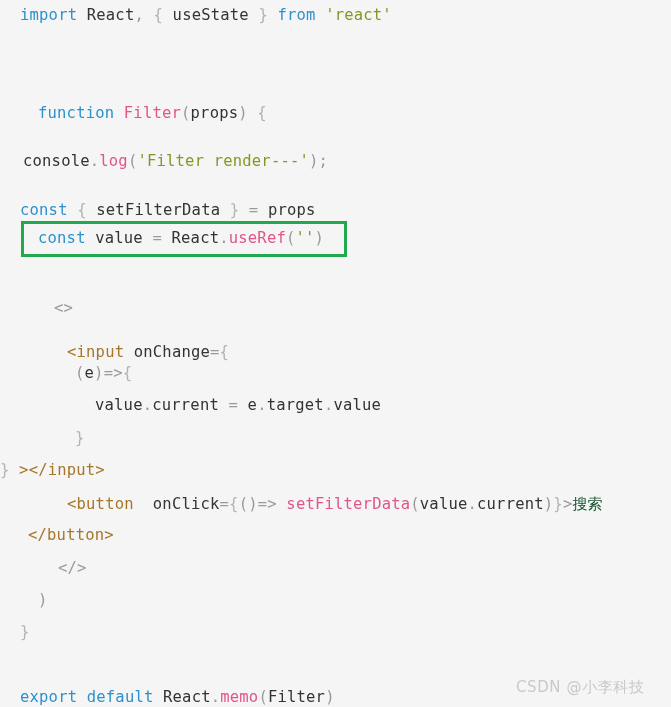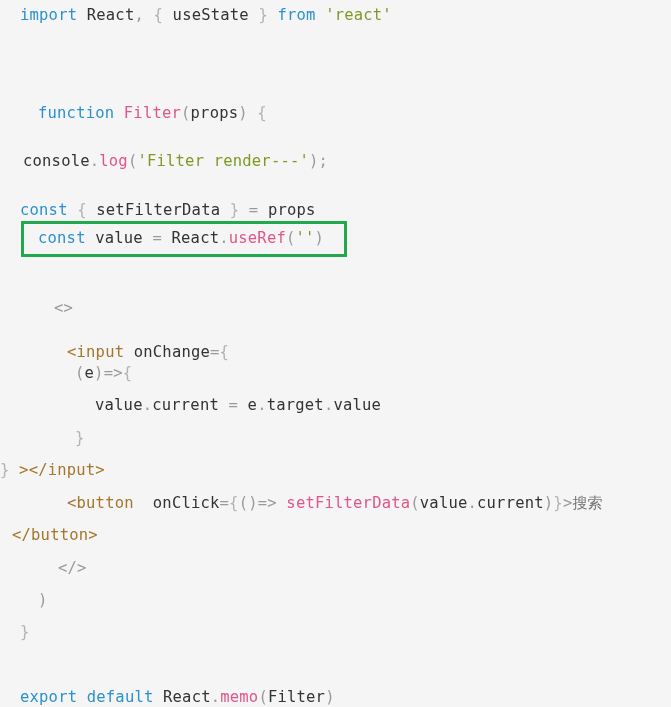--- a/index.html
+++ b/index.html
@@ -35,21 +35,21 @@
   }
   
   .tok-kw      { color: #2b91cf; }
   .tok-fn      { color: #e0558a; }
   .tok-plain   { color: #333333; }
   .tok-str     { color: #7f9a23; }
   .tok-punct   { color: #9a9a9a; }
   .tok-brace   { color: #b3b3b3; }
   .tok-tag     { color: #a6762a; }
   .tok-method  { color: #e0558a; }
-  .tok-cjk     { color: #737373; font-family: Liberation Mono, monospace; font-size: 15px; }
+  .tok-cjk     { color: #14532d; font-family: Liberation Sans, sans-serif; font-size: 15px; }
 
   #highlight-box {
     position: absolute;
     box-sizing: border-box;
     border: 3px solid #22a94e;
     background: transparent;
     pointer-events: none;
   }
 
   #watermark {
@@ -73,23 +73,24 @@
       <div class="code-line" style="top: 152px; padding-left: 23px;"><span class="tok-plain">console</span><span class="tok-punct">.</span><span class="tok-method">log</span><span class="tok-punct">(</span><span class="tok-str">'Filter render---'</span><span class="tok-punct">)</span><span class="tok-punct">;</span></div>
       <div class="code-line" style="top: 201px; padding-left: 20px;"><span class="tok-kw">const</span><span class="tok-plain"> </span><span class="tok-brace">{</span><span class="tok-plain"> setFilterData </span><span class="tok-brace">}</span><span class="tok-plain"> </span><span class="tok-punct">=</span><span class="tok-plain"> </span><span class="tok-plain">props</span></div>
       <div class="code-line" style="top: 229px; padding-left: 38px;"><span class="tok-kw">const</span><span class="tok-plain"> </span><span class="tok-plain">value</span><span class="tok-plain"> </span><span class="tok-punct">=</span><span class="tok-plain"> </span><span class="tok-plain">React</span><span class="tok-punct">.</span><span class="tok-method">useRef</span><span class="tok-punct">(</span><span class="tok-str">''</span><span class="tok-punct">)</span></div>
       <div class="code-line" style="top: 299px; padding-left: 54px;"><span class="tok-punct">&lt;&gt;</span></div>
       <div class="code-line" style="top: 331px; padding-left: 67px; margin-top: 12px;"><span class="tok-tag">&lt;input</span><span class="tok-plain"> </span><span class="tok-plain">onChange</span><span class="tok-punct">=</span><span class="tok-brace">{</span></div>
       <div class="code-line" style="top: 364px; padding-left: 75px;"><span class="tok-punct">(</span><span class="tok-plain">e</span><span class="tok-punct">)</span><span class="tok-punct">=&gt;</span><span class="tok-brace">{</span></div>
       <div class="code-line" style="top: 396px; padding-left: 95px;"><span class="tok-plain">value</span><span class="tok-punct">.</span><span class="tok-plain">current</span><span class="tok-plain"> </span><span class="tok-punct">=</span><span class="tok-plain"> </span><span class="tok-plain">e</span><span class="tok-punct">.</span><span class="tok-plain">target</span><span class="tok-punct">.</span><span class="tok-plain">value</span></div>
       <div class="code-line" style="top: 429px; padding-left: 75px;"><span class="tok-brace">}</span></div>
       <div class="code-line" style="top: 461px; "><span class="tok-brace">}</span><span class="tok-plain"> </span><span class="tok-tag">&gt;&lt;/input&gt;</span></div>
       <div class="code-line" style="top: 494px; padding-left: 67px;"><span class="tok-tag">&lt;button</span><span class="tok-plain">  </span><span class="tok-plain">onClick</span><span class="tok-punct">=</span><span class="tok-brace">{</span><span class="tok-punct">(</span><span class="tok-punct">)</span><span class="tok-punct">=&gt;</span><span class="tok-plain"> </span><span class="tok-fn">setFilterData</span><span class="tok-punct">(</span><span class="tok-plain">value</span><span class="tok-punct">.</span><span class="tok-plain">current</span><span class="tok-punct">)</span><span class="tok-brace">}</span><span class="tok-punct">&gt;</span><span class="tok-cjk">搜索</span></div>
-      <div class="code-line" style="top: 526px; padding-left: 12px;"><span class="tok-tag">&lt;/button&gt;</span></div>
+      <div class="code-line" style="top: 526px; padding-left: 28px;"><span class="tok-tag">&lt;/button&gt;</span></div>
       <div class="code-line" style="top: 559px; padding-left: 58px;"><span class="tok-punct">&lt;/&gt;</span></div>
       <div class="code-line" style="top: 591px; padding-left: 38px;"><span class="tok-punct">)</span></div>
       <div class="code-line" style="top: 623px; padding-left: 20px;"><span class="tok-brace">}</span></div>
       <div class="code-line" style="top: 688px; padding-left: 20px;"><span class="tok-kw">export</span><span class="tok-plain"> </span><span class="tok-kw">default</span><span class="tok-plain"> </span><span class="tok-plain">React</span><span class="tok-punct">.</span><span class="tok-method">memo</span><span class="tok-punct">(</span><span class="tok-plain">Filter</span><span class="tok-punct">)</span></div>
     </div>
 
   <div id="highlight-box" style="left: 21px; top: 221px; width: 326px; height: 36px; border-color: rgb(34, 169, 78); border-width: 3px;"></div>
 
+  <div id="watermark" style="left: 516px; top: 678px; color: rgb(201, 201, 201);">CSDN @小李科技</div>
 
 </div>
 
 </body></html>

